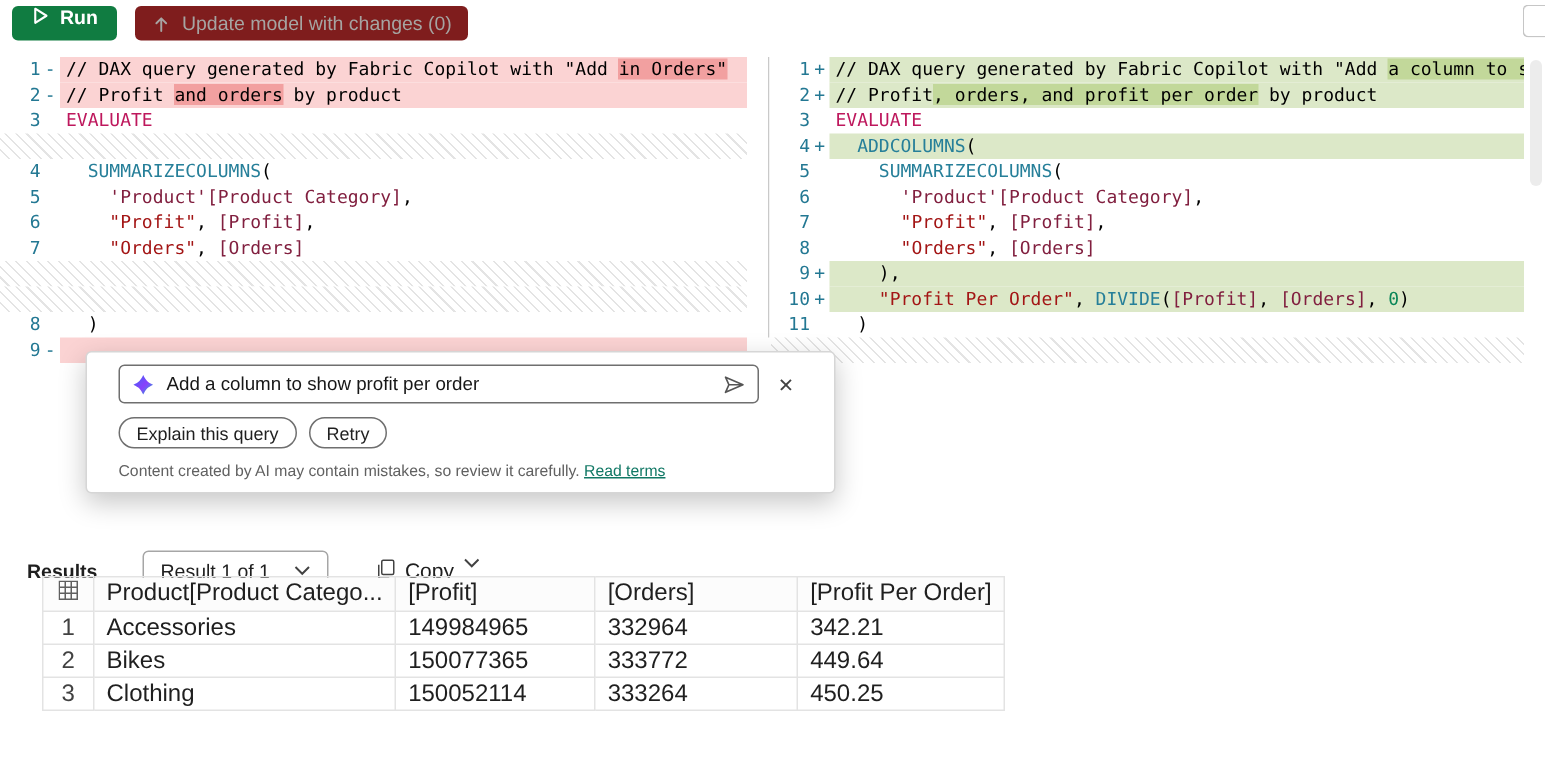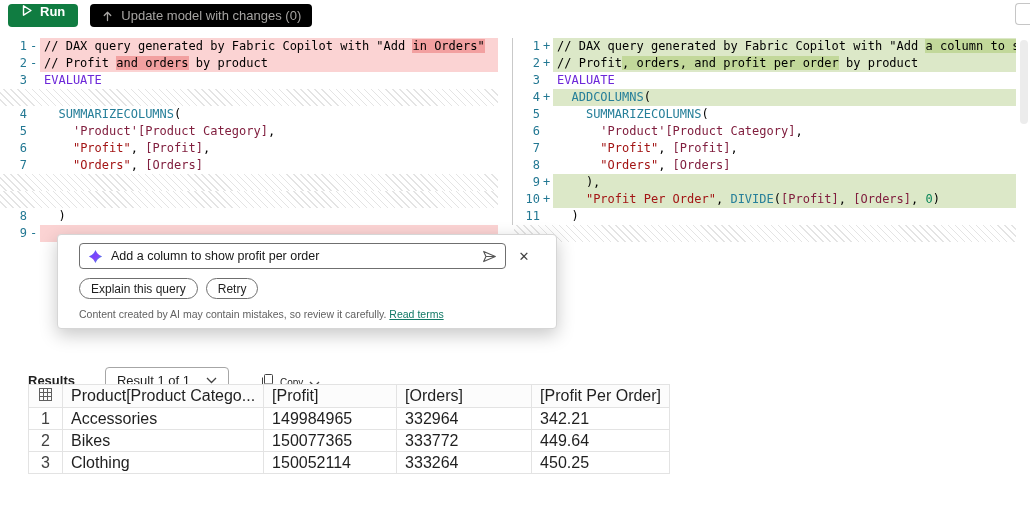--- a/index.html
+++ b/index.html
@@ -3,39 +3,39 @@
 <meta charset="utf-8">
 <style>
   html,body{margin:0;padding:0}
   body{
     width:1030px;height:509px;position:relative;overflow:hidden;
     background:#fff;font-family:"Liberation Sans",sans-serif;color:#1f1f1f;
   }
   
   .toolbar{position:absolute;top:0;left:0;width:100%;height:30px;display:flex;align-items:center;gap:12px;padding-left:8px;box-sizing:border-box;background:#fff}
   .run-btn{display:inline-flex;align-items:flex-start;gap:7px;background:#107c41;color:#fff;border:none;border-radius:4px;height:23px;padding:0 13px;font-size:13px;font-weight:600;font-family:inherit;cursor:pointer}
-  .update-btn{display:inline-flex;align-items:center;gap:7px;background:#000000;color:#a6a4a2;border:none;border-radius:4px;height:23px;padding:0 11px;font-size:13px;font-family:inherit}
+  .update-btn{display:inline-flex;align-items:center;gap:7px;background:#7f1d1d;color:#a6a4a2;border:none;border-radius:4px;height:23px;padding:0 11px;font-size:13px;font-family:inherit}
   .corner-pill{position:absolute;right:0;top:3px;width:14px;height:20px;background:#fff;border:1px solid #c6c6c6;border-right:none;border-radius:4px 0 0 4px}
   
   .editor{position:absolute;top:38px;left:0;width:1030px;height:204px}
   .pane{position:absolute;top:0;height:204px;overflow:hidden;background:#fff}
   .pane.left{left:0;width:512px}
   .pane.right{left:513px;width:517px}
   .divider{position:absolute;left:512px;top:0;width:1px;height:204px;background:#c9c9c9}
   .code-row{display:flex;height:17px;line-height:17px;font-family:"DejaVu Sans Mono","Liberation Mono",monospace;font-size:12px;white-space:pre}
   .gutter{flex:0 0 40px;display:flex;justify-content:flex-end;color:#237893}
   .lnum{text-align:right}
   .lmark{width:13px;text-align:center}
   .content{flex:1;padding-left:4px;margin-right:14px;overflow:hidden}
   .code-row.del .content{background:#fbd3d3}
   .code-row.add .content{background:#dce8c8}
   .code-row.hatch{margin-right:14px;background:repeating-linear-gradient(45deg,#ffffff,#ffffff 4px,#e4e4e4 4px,#e4e4e4 5px)}
   .tok-plain{color:#000}
   .tok-comment{color:#000000}
-  .tok-keyword{color:#6d28d9}
+  .tok-keyword{color:#be185d}
   .tok-func{color:#267f99}
   .tok-string{color:#a31515}
   .tok-ref{color:#811f3f}
   .tok-number{color:#098658}
   .del .hl{background:#f2a0a0}
   .add .hl{background:#c2d89a}
   .revert-arrow{position:absolute;left:499px;top:187px;width:15px;height:17px;text-align:center;color:#6b6b6b;font-size:13px;line-height:17px;cursor:pointer;background:#fff}
   .v-thumb{position:absolute;right:2px;top:2px;width:8px;height:84px;background:#ececec;border-radius:4px}
   
   .copilot{position:absolute;left:57px;top:234px;width:500px;box-sizing:border-box;background:#fff;border:1px solid #d6d6d6;border-radius:4px;box-shadow:0 6px 18px rgba(0,0,0,.22);padding:8px 21px;z-index:6}
@@ -45,24 +45,24 @@
   .send-btn{display:flex;align-items:center;border:none;background:none;padding:0;cursor:pointer}
   .cp-close{border:none;background:none;color:#424242;font-size:13px;width:22px;height:22px;padding:0;cursor:pointer}
   .copilot-pills{display:flex;gap:8px;margin-top:9px}
   .pill{border:1px solid #6f6f6f;background:#fff;border-radius:12px;height:21px;padding:0 11px;font-size:12px;color:#1f1f1f;font-family:inherit;cursor:pointer}
   .copilot-actions{display:flex;gap:8px;margin-top:10px}
   .keep{background:#107c41;color:#fff;border:none;border-radius:4px;height:23px;padding:0 12px;font-size:12.5px;font-weight:600;font-family:inherit;cursor:pointer}
   .discard{background:#fff;color:#1f1f1f;border:1px solid #6f6f6f;border-radius:4px;height:23px;padding:0 12px;font-size:12.5px;font-family:inherit;cursor:pointer}
   .copilot-footer{margin-top:9px;font-size:10.5px;color:#616161}
   .copilot-footer a{color:#117865;text-decoration:underline;margin-left:3px;cursor:pointer}
   
-  .results-bar{position:absolute;left:28px;top:366px;display:flex;align-items:center;height:28px}
+  .results-bar{position:absolute;left:18px;top:366px;display:flex;align-items:center;height:28px}
   .results-title{font-size:13px;font-weight:600;color:#1f1f1f}
   .result-select{display:flex;align-items:center;gap:16px;border:1px solid #a6a6a6;border-radius:4px;height:27px;padding:0 11px;margin-left:30px;font-size:13px;background:#fff;color:#1f1f1f;font-family:inherit;cursor:pointer}
-  .copy-btn{display:flex;align-items:flex-end;gap:6px;border:none;background:none;margin-left:25px;font-size:10px;color:#1f1f1f;font-family:inherit;cursor:pointer}
+  .copy-btn{display:flex;align-items:flex-start;gap:6px;border:none;background:none;margin-left:25px;font-size:14px;color:#1f1f1f;font-family:inherit;cursor:pointer}
   .results-table{position:absolute;left:28px;top:384px;border-collapse:collapse;table-layout:fixed;font-size:16px;color:#1f1f1f}
   .results-table th,.results-table td{border:1px solid #e3e3e3;height:21px;padding:0 8px;text-align:left;font-weight:normal;overflow:hidden;white-space:nowrap;text-overflow:ellipsis}
   .results-table thead th{background:#fcfcfc;height:22px}
   .icon-cell{text-align:center !important;padding:0 !important}
   .rownum{text-align:center !important;color:#424242}
 </style>
 </head>
 <body>
 
 <div class="toolbar">

